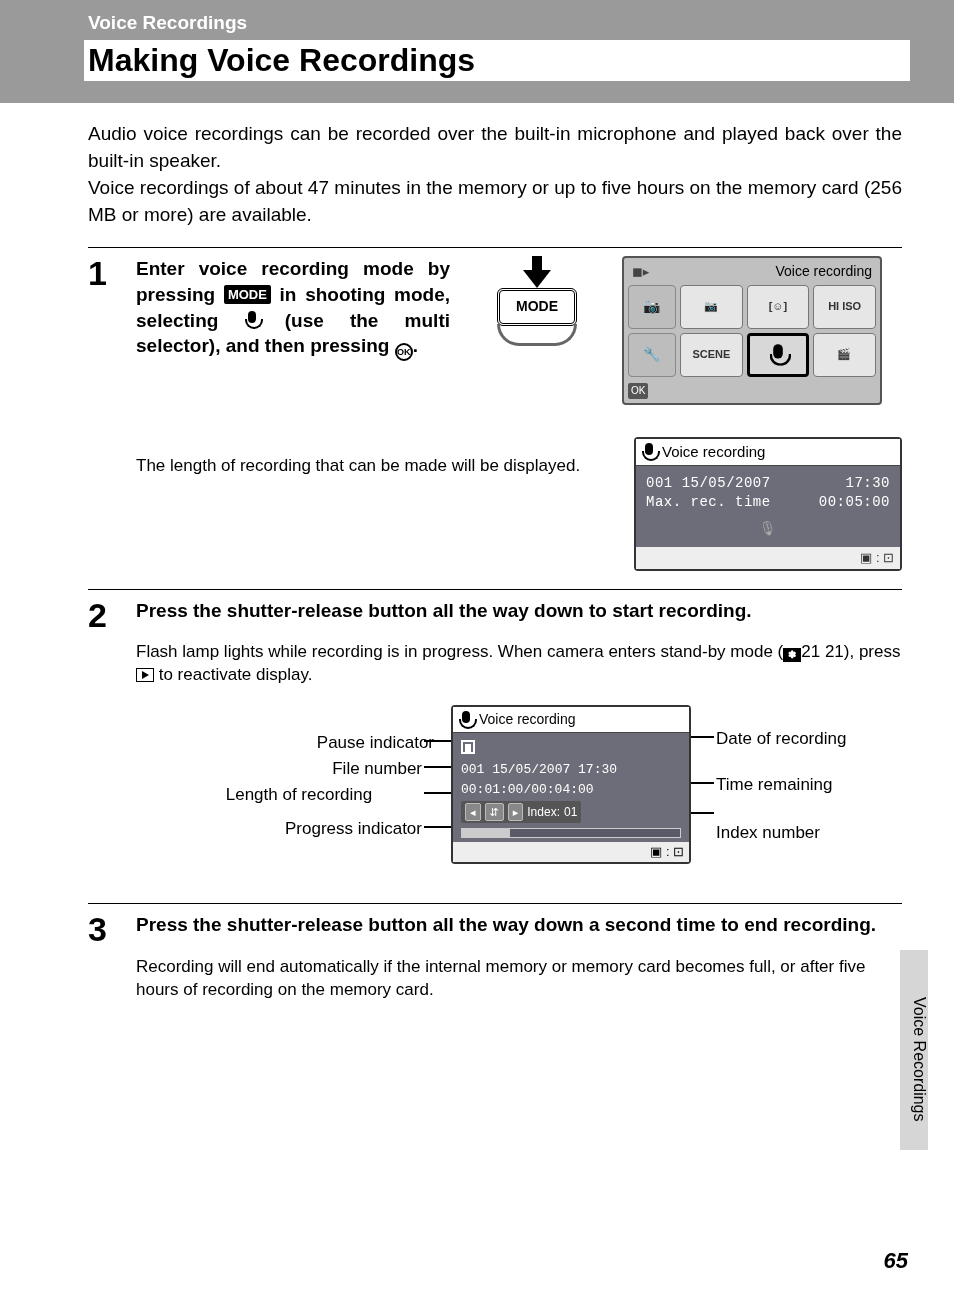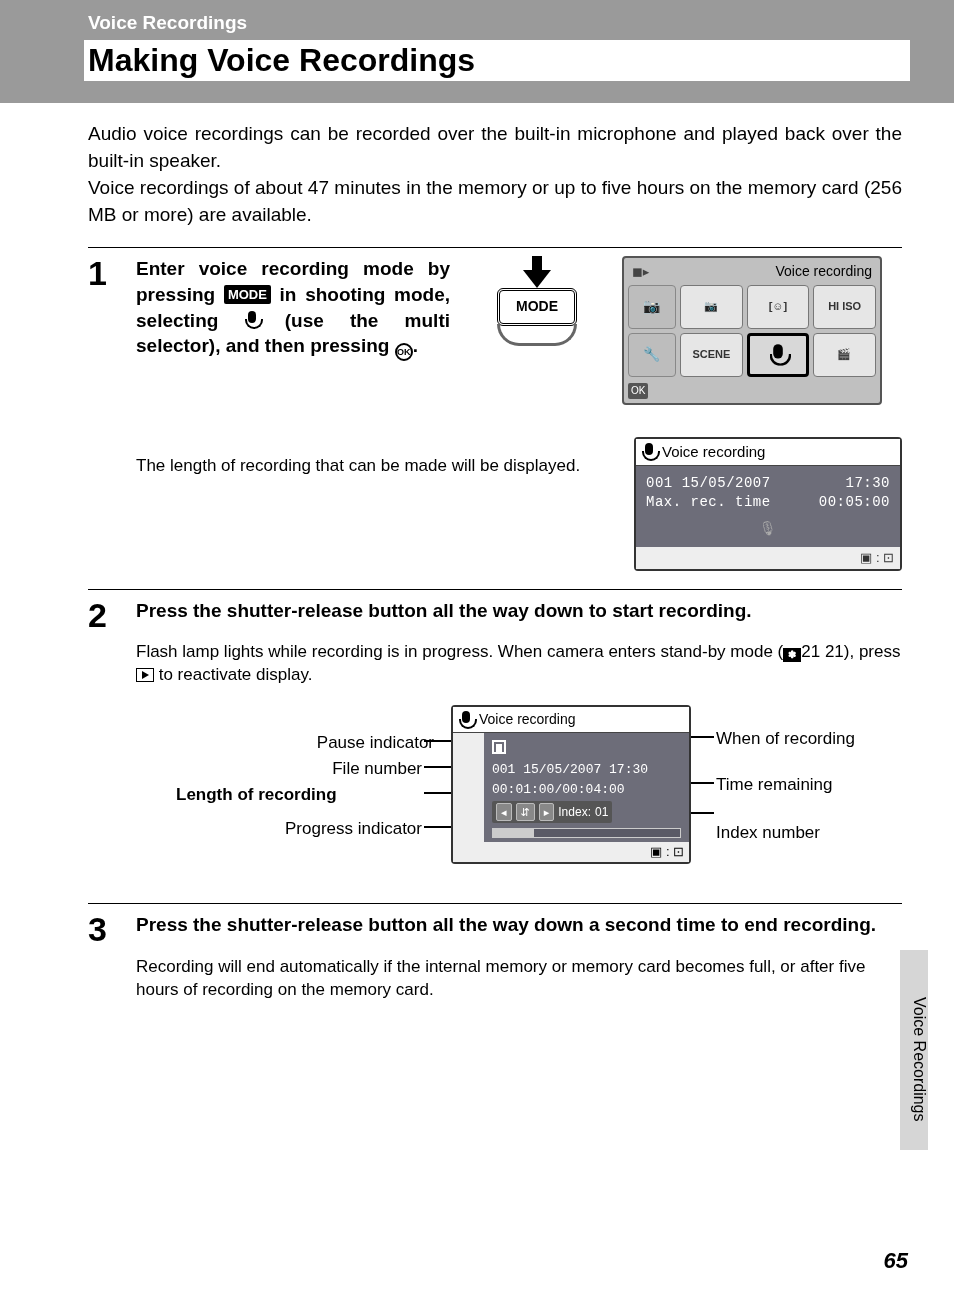--- a/index.html
+++ b/index.html
@@ -133,21 +133,21 @@
     margin: 18px 0 0 40px;
   }
   .lcd2 {
     position:absolute; left:275px; top:0; width:240px;
     border:2px solid #333; border-radius:4px; background:#eee;
   }
   .lcd2 .lcd-title{ font-size:14px; }
   .lcd2-body {
     background:#6d6d79; color:#fff; padding:6px 8px 4px 8px;
     font-family:"Courier New",monospace; font-size:13px; line-height:1.5;
-    display:flex; flex-direction:column; gap:1px;margin-left:31px;
+    display:flex; flex-direction:column; gap:1px;
   }
   .pause-box { display:inline-block; border:2px solid #fff; width:14px; height:14px; position:relative; vertical-align:-2px;}
   .pause-box::before, .pause-box::after { content:""; position:absolute; top:2px; width:3px; height:8px; background:#fff; }
   .pause-box::before{ left:2px;} .pause-box::after{ right:2px;}
   .nav-row { display:flex; align-items:center; gap:4px; font-size:12px; font-family:Arial; background:#555; padding:2px 4px; border-radius:2px; width:fit-content; }
   .key { background:#888; border:1px solid #bbb; border-radius:2px; padding:0 4px; font-size:11px; }
   .progress-outer{ border:1px solid #ccc; height:10px; width:100%; margin-top:4px; position:relative; background:#5a5a66; }
   .progress-inner{ position:absolute; left:0; top:0; bottom:0; width:22%; background:#ccc; }
   .lcd2-foot{ background:#eee; text-align:right; padding:1px 5px; font-size:13px; }
   .label { position:absolute; font-size:17px; white-space:nowrap; }
@@ -256,26 +256,26 @@
       <p class="sub-note">
         <span>Flash lamp lights while recording is in progress. When camera enters stand-by mode (</span><span class="icon-ref">✽</span><span>21</span><span> 21), press </span><span class="icon-play"></span><span> to reactivate display.</span>
       </p>
 
       <div class="diag-wrap">
 
         <div class="label" style="left:12px;top:26px;text-align:right;width:246px;">Pause indicator</div>
         <div class="lead" style="left:248px;top:35px;width:44px;"></div>
         <div class="label" style="left:0;top:52px;text-align:right;width:246px;">File number</div>
         <div class="lead" style="left:248px;top:61px;width:44px;"></div>
-        <div class="label" style="left:0;top:78px;text-align:left;width:246px;font-weight:bold;">Length of recording</div>
+        <div class="label" style="left:0;top:78px;text-align:center;width:246px;">Length of recording</div>
         <div class="lead" style="left:248px;top:87px;width:44px;"></div>
         <div class="label" style="left:0;top:112px;text-align:right;width:246px;">Progress indicator</div>
         <div class="lead" style="left:248px;top:121px;width:44px;"></div>
 
-        <div class="label" style="left:540px;top:22px;">When of recording</div>
+        <div class="label" style="left:540px;top:22px;">Date of recording</div>
         <div class="lead-r" style="left:430px;top:31px;width:108px;"></div>
         <div class="label" style="left:540px;top:68px;">Time remaining</div>
         <div class="lead-r" style="left:480px;top:77px;width:58px;"></div>
         <div class="label" style="left:540px;top:116px;">Index number</div>
         <div class="lead-r" style="left:460px;top:107px;width:78px;"></div>
 
         <div class="lcd2">
           <div class="lcd-title">
             <span class="icon-mic"></span>
             <span>Voice recording</span>

